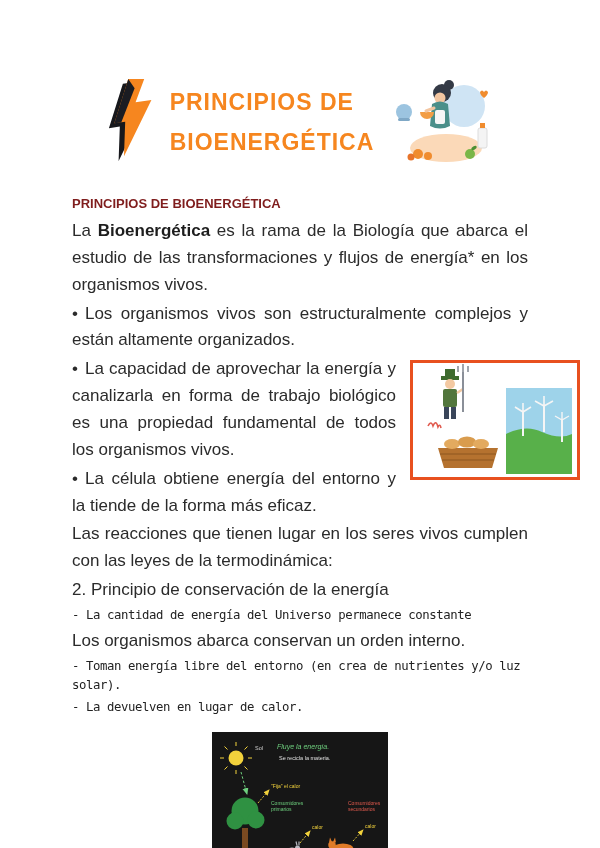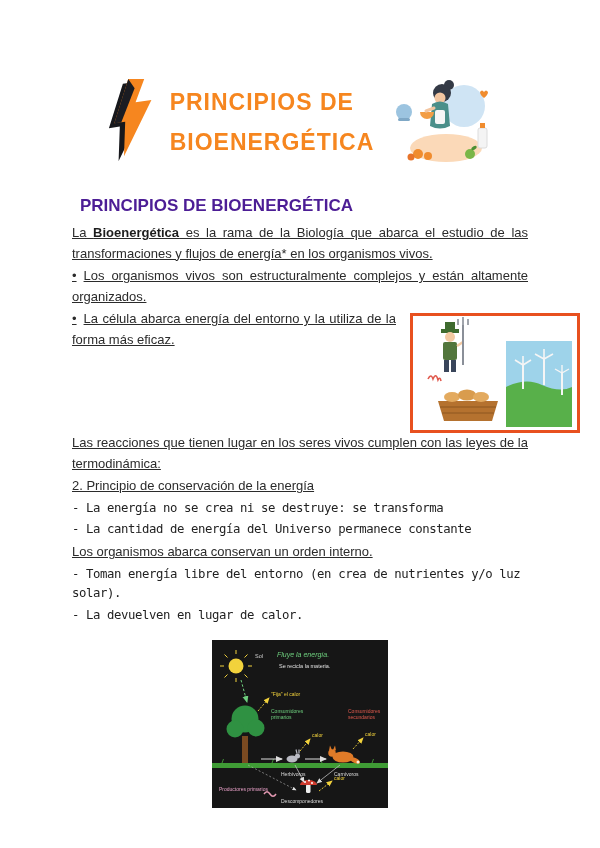--- a/index.html
+++ b/index.html
@@ -16,22 +16,22 @@
     display:flex; align-items:center; justify-content:center;
     gap:16px; padding-top:76px;
   }
   .title-block {
     color:#f6861f; font-weight:bold; font-size:23px;
     letter-spacing:1px; line-height:1.75; white-space:nowrap;
   }
 
   
   .doc-body { padding:14px 72px 0 72px; }
-  .doc-heading { font-size:17px; font-weight:bold; color:#4c1d95; margin:14px 8px 7px; }
-  .para { font-size:13px; line-height:1.58; text-align:justify; margin-bottom:2px;text-decoration:underline; }
+  .doc-heading { font-size:13px; font-weight:bold; color:#7f1d1d; margin:14px 0 7px; }
+  .para { font-size:17px; line-height:1.58; text-align:justify; margin-bottom:2px; }
   .para strong { color:#1d1d1d; }
   .blt { margin-right:7px; }
   .hand {
     font-family:"DejaVu Sans Mono", monospace;
     font-size:12.3px; line-height:1.6; letter-spacing:-0.4px;
     color:#222; margin-bottom:2px;
   }
   .row { display:flex; gap:14px; margin-right:-52px; align-items:flex-start; }
   .col-text { flex:1 1 auto; }
   .collage { flex:0 0 170px; margin-top:4px; }
@@ -86,21 +86,22 @@
   <main class="doc-body">
 
     <h2 class="doc-heading">PRINCIPIOS DE BIOENERGÉTICA</h2>
 
     <p class="para"><span>La </span><strong>Bioenergética</strong><span> es la rama de la Biología que abarca el estudio de las transformaciones y flujos de energía* en los organismos vivos.</span></p>
 
     <p class="para"><span class="blt">•</span><span>Los organismos vivos son estructuralmente complejos y están altamente organizados.</span></p>
 
     <div class="row">
       <div class="col-text">
-        <p class="para"><span class="blt">•</span><span>La célula abarca energía del entorno y la utiliza de la forma más eficaz.</span></p>
+        <p class="para"><span class="blt">•</span><span>La capacidad de aprovechar la energía y canalizarla en forma de trabajo biológico es una propiedad fundamental de todos los organismos vivos.</span></p>
+        <p class="para"><span class="blt">•</span><span>La célula obtiene energía del entorno y la tiende de la forma más eficaz.</span></p>
       </div>
       <figure class="collage">
         <svg width="170" height="120" viewBox="0 0 170 120">
           <rect x="1.5" y="1.5" width="167" height="117" fill="#ffffff" stroke="#e8501f" stroke-width="3"></rect>
 
           <rect x="31" y="16" width="18" height="4" fill="#3f6b2f"></rect>
           <rect x="35" y="9" width="10" height="8" fill="#3f6b2f"></rect>
           <circle cx="40" cy="24" r="5" fill="#f3c9a2"></circle>
           <rect x="33" y="29" width="14" height="18" rx="2" fill="#52763c"></rect>
           <rect x="34" y="47" width="5" height="12" fill="#39455a"></rect>
@@ -124,21 +125,20 @@
           <line x1="134" y1="72" x2="134" y2="46" stroke="#f5f5f5" stroke-width="2"></line>
           <path d="M134,46 l9,-5 M134,46 l-9,-5 M134,46 l0,-10" stroke="#f5f5f5" stroke-width="1.6"></path>
           <line x1="152" y1="82" x2="152" y2="60" stroke="#f5f5f5" stroke-width="2"></line>
           <path d="M152,60 l7,-4 M152,60 l-7,-4 M152,60 l0,-8" stroke="#f5f5f5" stroke-width="1.4"></path>
         </svg>
       </figure>
     </div>
 
     <p class="para gap-top">Las reacciones que tienen lugar en los seres vivos cumplen con las leyes de la termodinámica:</p>
     <p class="para">2. Principio de conservación de la energía</p>
-    <p class="hand">- La energía no se crea ni se destruye: se transforma</p>
     <p class="hand">- La cantidad de energía del Universo permanece constante</p>
 
     <p class="para gap-top">Los organismos abarca conservan un orden interno.</p>
     <p class="hand">- Toman energía libre del entorno (en crea de nutrientes y/o luz solar).</p>
     <p class="hand">- La devuelven en lugar de calor.</p>
 
     <figure class="eco-figure">
       <svg width="176" height="168" viewBox="0 0 352 336">
         <defs>
           <marker id="aw" markerWidth="8" markerHeight="8" refX="6" refY="3" orient="auto">

